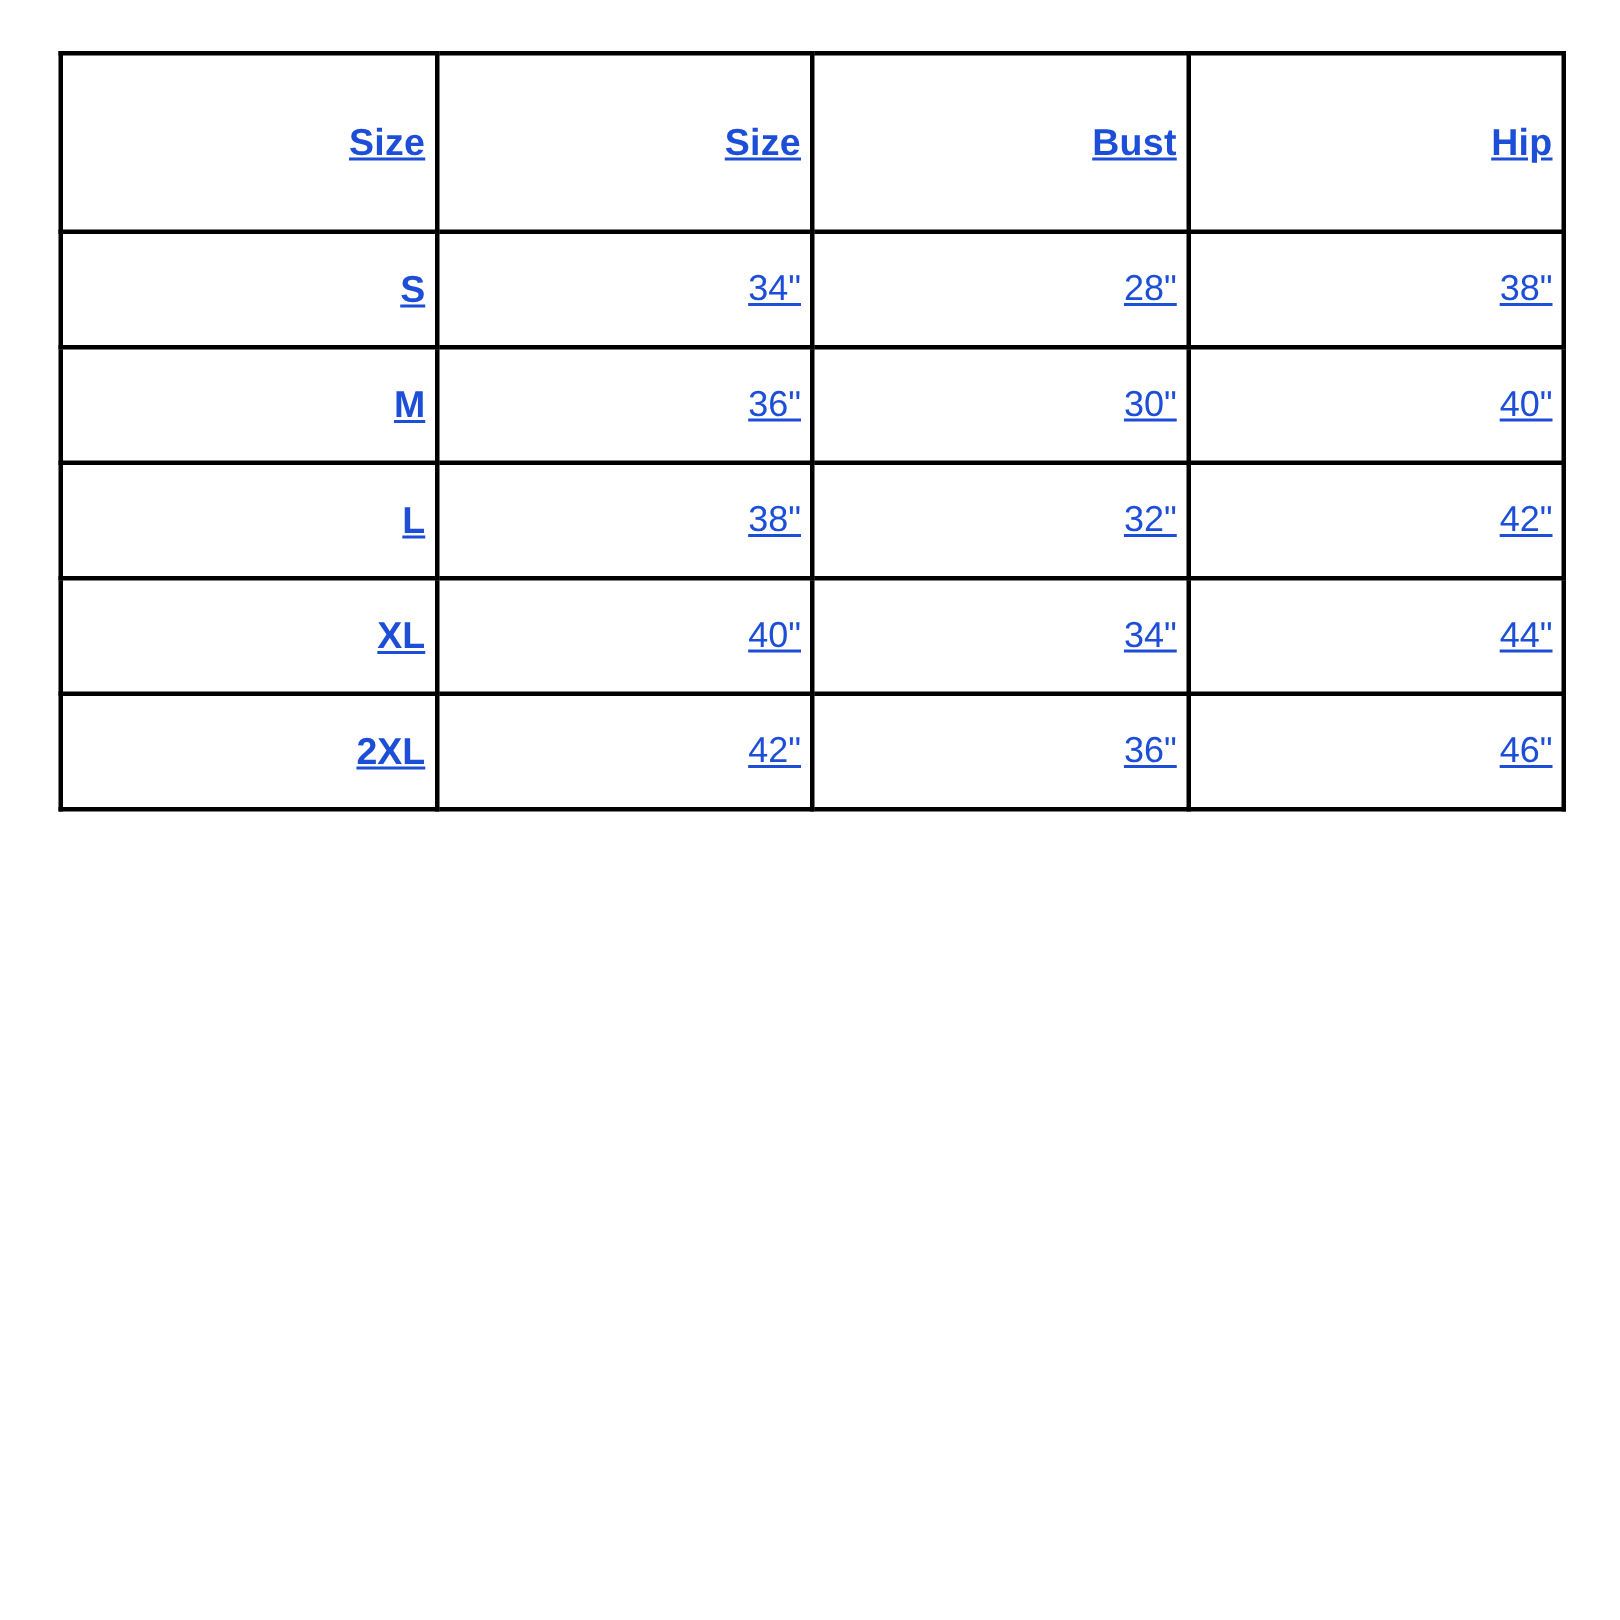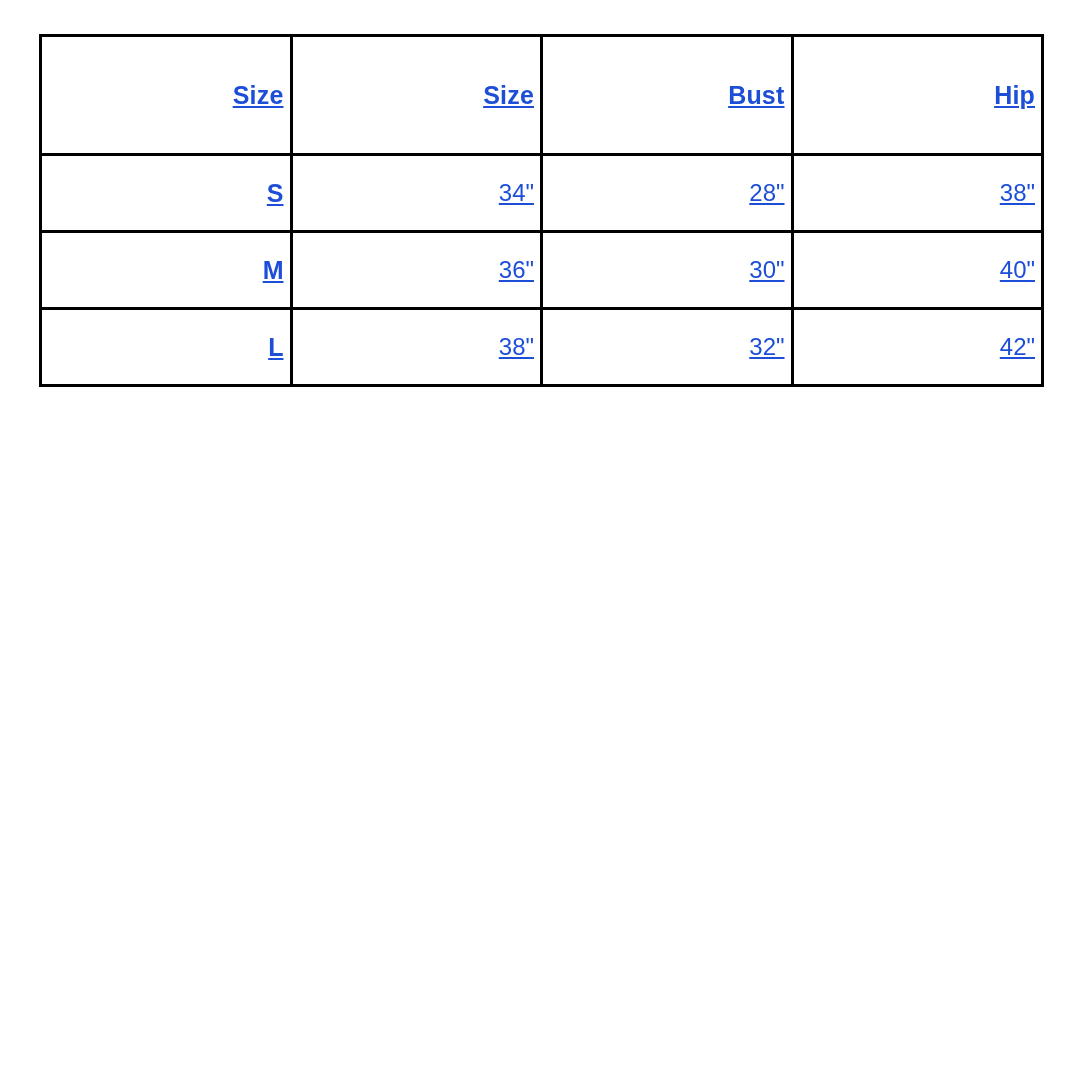--- a/index.html
+++ b/index.html
@@ -113,19 +113,31 @@
           <td>40"</td>
         </tr>
 
         <tr>
           <td class="size-label">L</td>
           <td>38"</td>
           <td>32"</td>
           <td>42"</td>
         </tr>
 
+        <tr>
+          <td class="size-label">XL</td>
+          <td>40"</td>
+          <td>34"</td>
+          <td>44"</td>
+        </tr>
 
+        <tr>
+          <td class="size-label">2XL</td>
+          <td>42"</td>
+          <td>36"</td>
+          <td>46"</td>
+        </tr>
 
       </tbody>
     </table>
   </div>
 
 </div>
 
 </body></html>

